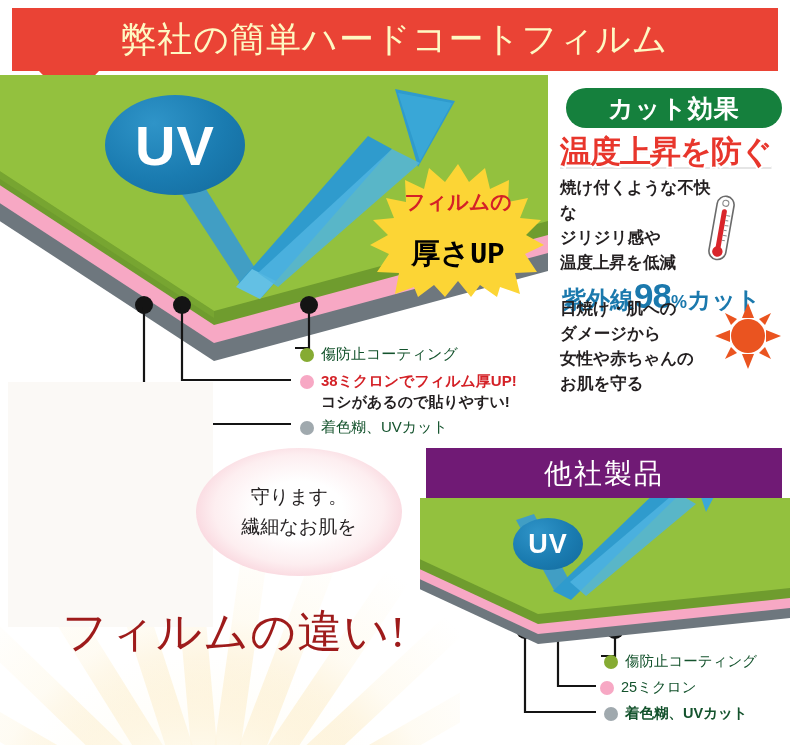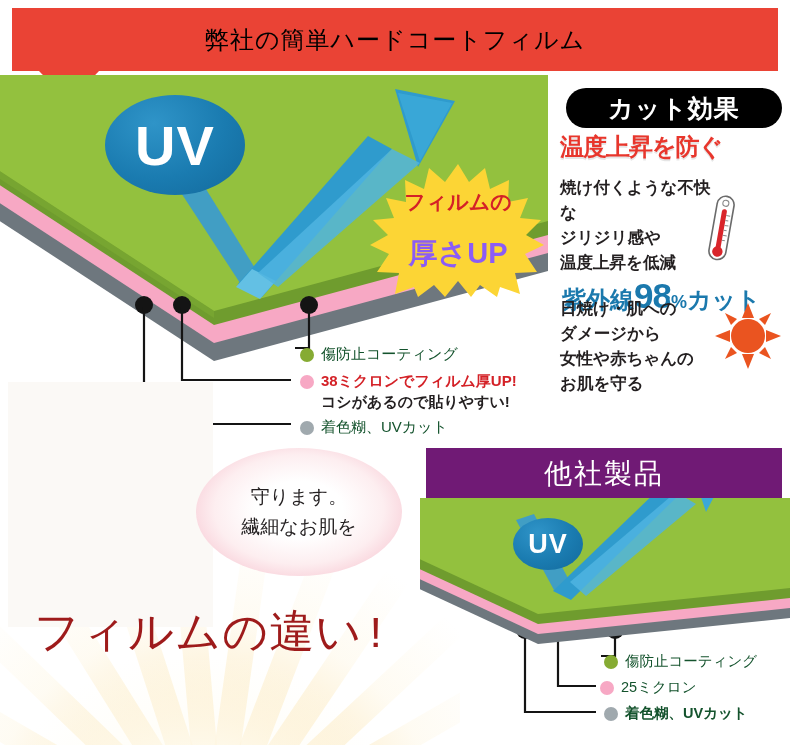--- a/index.html
+++ b/index.html
@@ -43,22 +43,22 @@
   .banner-red {
     position: absolute;
     left: 12px; top: 8px;
     width: 766px; height: 63px;
     background: #ea4335;
     display: flex;
     align-items: center;
     justify-content: center;
   }
   .banner-red .txt {
-    color: #000000;
-    font-size: 24px;
+    color: #fef9c3;
+    font-size: 35px;
     letter-spacing: 1px;
     font-weight: 400;
     white-space: nowrap;
   }
   .banner-red-tail {
     position: absolute;
     left: 38px; top: 70px;
     width: 0; height: 0;
     border-left: 31px solid transparent;
     border-right: 31px solid transparent;
@@ -93,21 +93,21 @@
   }
   .starburst .sb-label {
     position: absolute;
     inset: 0;
     display: flex; flex-direction: column;
     align-items: center; justify-content: center;
     gap: 18px;
     text-align: right;
   }
   .starburst .l1 { color: #d42127; font-size: 21px; font-weight: 700; white-space: nowrap; }
-  .starburst .l2 { color: #8b5cf6; font-size: 29px; font-weight: 700; white-space: nowrap; }
+  .starburst .l2 { color: #000000; font-size: 29px; font-weight: 700; white-space: nowrap; font-family: Liberation Mono, monospace; }
 
   
   .callout-lines { position: absolute; left: 0; top: 0; width: 790px; height: 745px; pointer-events: none; }
   .legend { position: absolute; display: flex; align-items: center; gap: 7px; }
   .legend .dot { width: 14px; height: 14px; border-radius: 50%; flex: none; }
   .legend .dot.green { background: #86ab33; }
   .legend .dot.pink  { background: #f7a8c4; }
   .legend .dot.gray  { background: #a0a9ae; }
   .legend .lbl { font-size: 15px; color: #14532d; white-space: nowrap; }
   .legend .lbl.red { color: #d42127; font-weight: 700; font-size: 15px; }
@@ -122,38 +122,39 @@
   .legend-other-2 { left: 600px; top: 678px; }
   .legend-other-3 { left: 604px; top: 704px; }
   .legend-other-1 .lbl, .legend-other-2 .lbl, .legend-other-3 .lbl { font-size: 14.5px; }
   .legend-other-3 .lbl { font-weight: 700; }
 
   
   .pill {
     position: absolute;
     left: 566px; top: 88px;
     width: 216px; height: 40px;
-    background: #000000;
+    background: #15803d;
     border-radius: 20px;
     display: flex; align-items: center; justify-content: center;
   }
   .pill span { color: #ffffff; font-size: 25px; font-weight: 700; letter-spacing: 1px; }
 
   .heading-outline {
     position: absolute;
     left: 560px; top: 131px;
     width: 228px;
-    font-size: 24px;
+    font-size: 31px;
     font-weight: 700;
     color: #e8362c;
     letter-spacing: -1px;
     white-space: nowrap;
     -webkit-text-stroke: 4px #ffffff;
     paint-order: stroke fill;
     text-shadow: 0 2px 0 rgba(0,0,0,0.10);
+    text-decoration: underline;
   }
   .body-right {
     position: absolute;
     left: 560px; top: 175px;
     width: 165px;
     font-size: 16.5px;
     line-height: 1.52;
     font-weight: 700;
     color: #231f20;
   }
@@ -207,23 +208,24 @@
   }
   .oval-pink div { font-size: 19px; color: #231f20; white-space: nowrap; }
 
   
   .bigtext { position: absolute; left: 34px; top: 600px; }
   .bigtext .t1 {
     font-family: "Liberation Serif", "DejaVu Serif", serif;
     font-size: 45px; color: #3d3d42; letter-spacing: 1px; white-space: nowrap;
   }
   .bigtext .t2 {
-    font-family: Liberation Mono, monospace;
+    font-family: Liberation Serif, serif;
     font-size: 45px; color: #9e1b1b; letter-spacing: 1px; white-space: nowrap;
     margin-top: 2px;
+    margin-left: 28px;
   }
 
   
   .banner-black {
     position: absolute;
     left: 426px; top: 448px;
     width: 356px; height: 52px;
     background: #701a75;
     display: flex; align-items: center; justify-content: center;
   }

